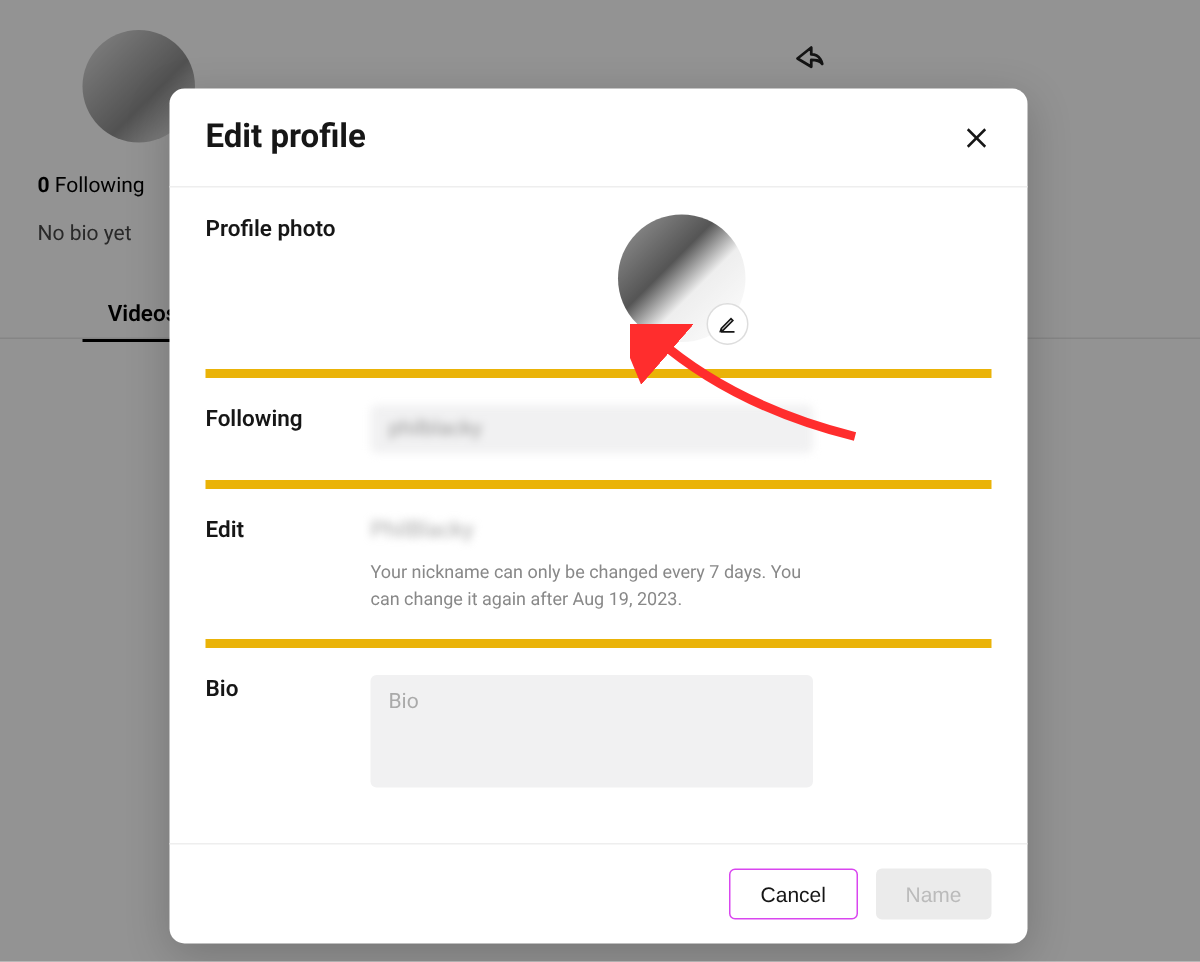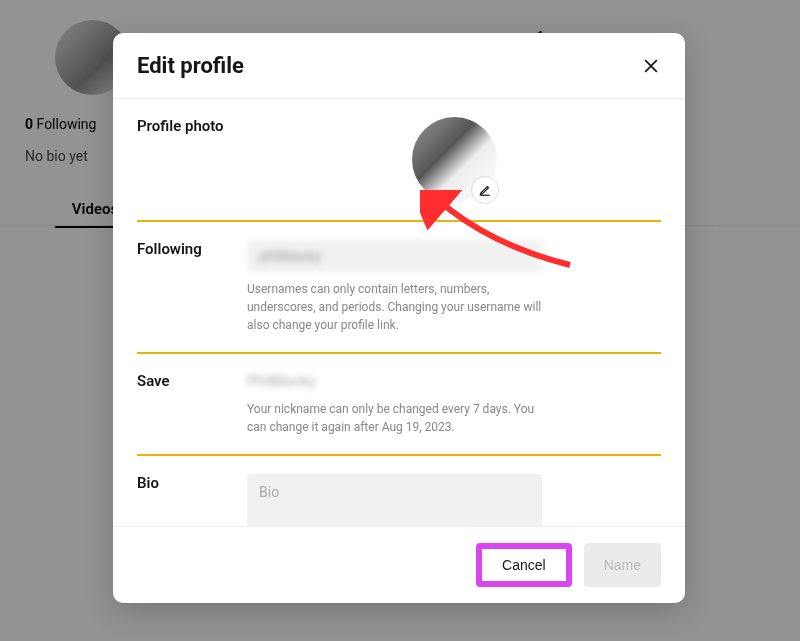--- a/index.html
+++ b/index.html
@@ -58,21 +58,21 @@
     .bg-line {
       position: absolute;
       top: 225px; left: 0;
       width: 800px;
       height: 1px;
       background: #ddd;
     }
 
     .modal {
       position: absolute;
-      top: 33px; left: 113px;
+      top: 59px; left: 113px;
       width: 572px;
       height: 570px;
       background: #fff;
       border-radius: 10px;
       box-shadow: 0 8px 30px rgba(0,0,0,0.2);
       display: flex;
       flex-direction: column;
     }
     .modal-header {
       display: flex;
@@ -95,21 +95,21 @@
     .close-btn svg { width: 100%; height: 100%; }
 
     .modal-body {
       flex: 1;
       overflow-y: auto;
       padding: 0 24px;
     }
     .section {
       display: flex;
       padding: 18px 0;
-      border-bottom: 2px solid #eab308;
+      border-bottom: 6px solid #eab308;
     }
     .section:last-child { border-bottom: none; }
     .section-label {
       width: 110px;
       font-size: 15px;
       font-weight: 600;
       color: #161616;
       flex-shrink: 0;
     }
     .section-content {
@@ -196,21 +196,21 @@
     .btn {
       padding: 8px 20px;
       border-radius: 4px;
       font-size: 14px;
       font-weight: 500;
       cursor: pointer;
       border: none;
     }
     .btn-cancel {
       background: #fff;
-      border: 6px solid #d946ef;
+      border: 1px solid #d946ef;
       color: #161616;
     }
     .btn-save {
       background: #ebebeb;
       color: #bbb;
       cursor: not-allowed;
     }
   </style>
 </head>
 <body>
@@ -254,26 +254,25 @@
               </svg>
           </div>
         </div>
       </div>
     </div>
 
     <div class="section">
       <div class="section-label">Following</div>
       <div class="section-content">
         <div class="input-field">philblacky</div>
-        <div class="helper-text">Usernames can only contain letters, numbers, underscores, and periods. Changing your username will also change your profile link.</div>
       </div>
     </div>
 
     <div class="section">
-      <div class="section-label">Save</div>
+      <div class="section-label">Edit</div>
       <div class="section-content">
         <div class="name-val">PhilBlacky</div>
         <div class="helper-text">Your nickname can only be changed every 7 days. You can change it again after Aug 19, 2023.</div>
       </div>
     </div>
 
     <div class="section">
       <div class="section-label">Bio</div>
       <div class="section-content">
         <div class="bio-area">Bio</div>

